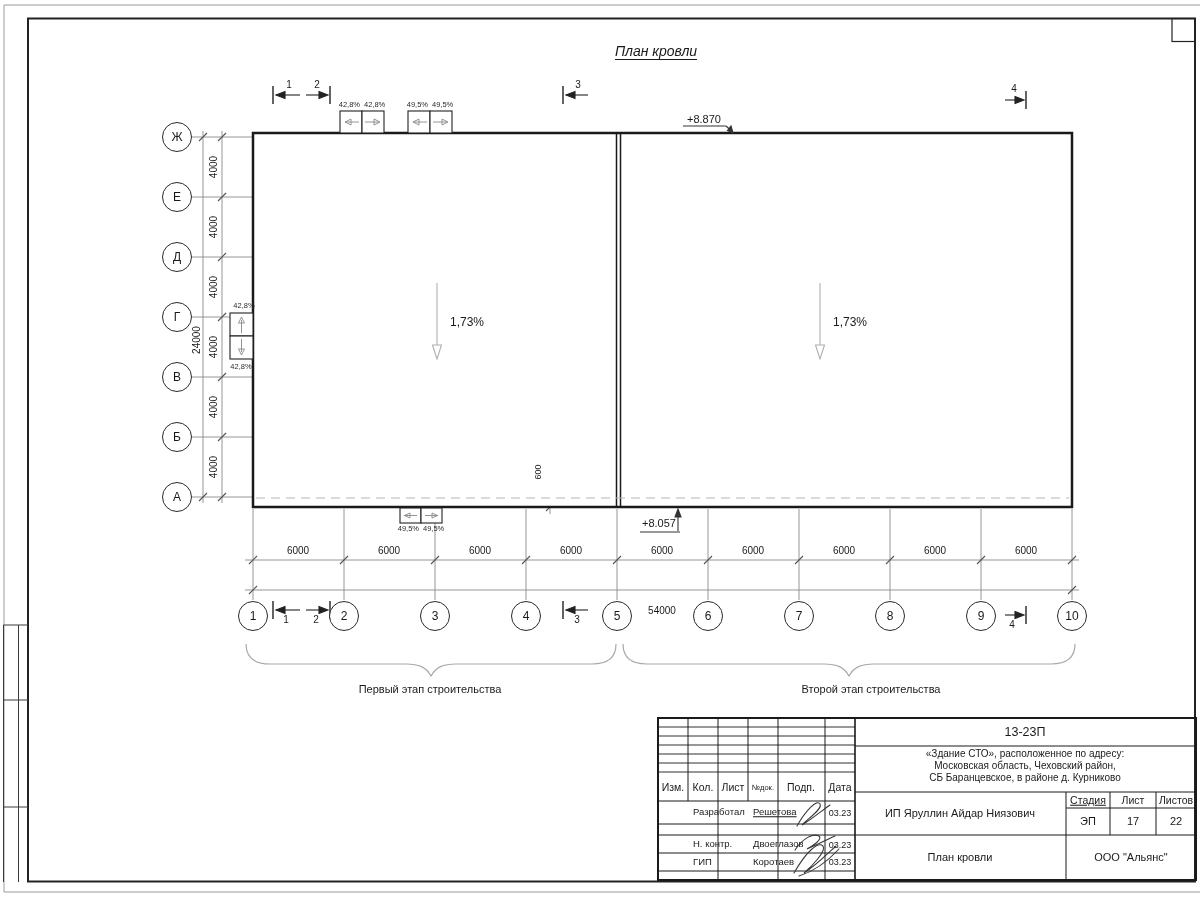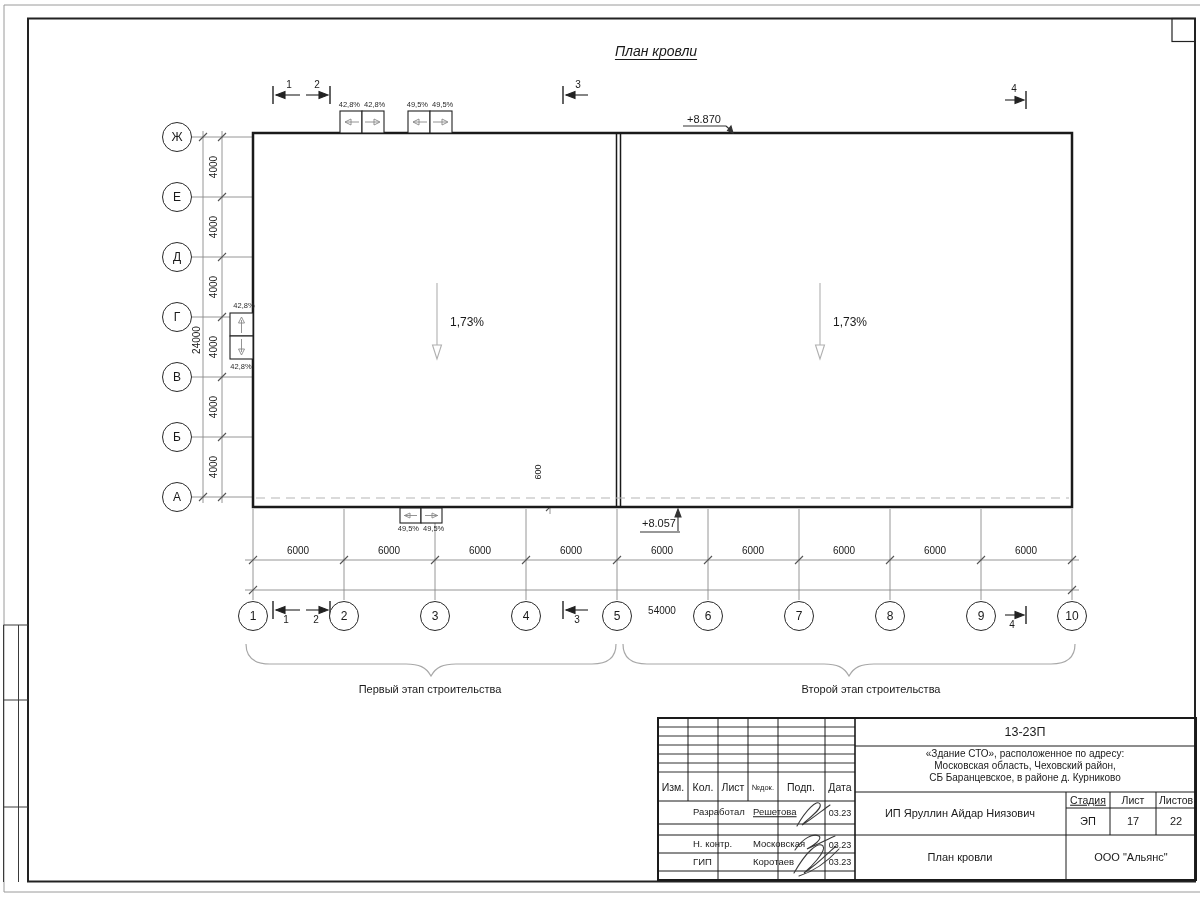--- a/index.html
+++ b/index.html
@@ -287,21 +287,21 @@
   <div class="t f105" style="left:733px;top:787px;">Лист</div>
   <div class="t f75" style="left:763px;top:788px;">№док.</div>
   <div class="t f105" style="left:801px;top:787px;">Подп.</div>
   <div class="t f105" style="left:840px;top:787px;">Дата</div>
 
   <div class="tl f95" style="left:661px;top:812px;">Разработал</div>
   <div class="tl f95" style="left:721px;top:812px;text-decoration:underline;">Решетова</div>
   <div class="t f9" style="left:840px;top:813px;">03.23</div>
 
   <div class="tl f95" style="left:661px;top:844px;">Н. контр.</div>
-  <div class="tl f95" style="left:721px;top:844px;">Московская</div>
+  <div class="tl f95" style="left:721px;top:844px;">Двоеглазов</div>
   <div class="t f9" style="left:840px;top:845px;">03.23</div>
 
   <div class="tl f95" style="left:661px;top:862px;">ГИП</div>
   <div class="tl f95" style="left:721px;top:862px;">Коротаев</div>
   <div class="t f9" style="left:840px;top:862px;">03.23</div>
 
   <div class="t f11" style="left:960px;top:813px;">ИП Яруллин Айдар Ниязович</div>
 
   <div class="t f105" style="left:1088px;top:800px;text-decoration:underline;">Стадия</div>
   <div class="t f105" style="left:1133px;top:800px;">Лист</div>

